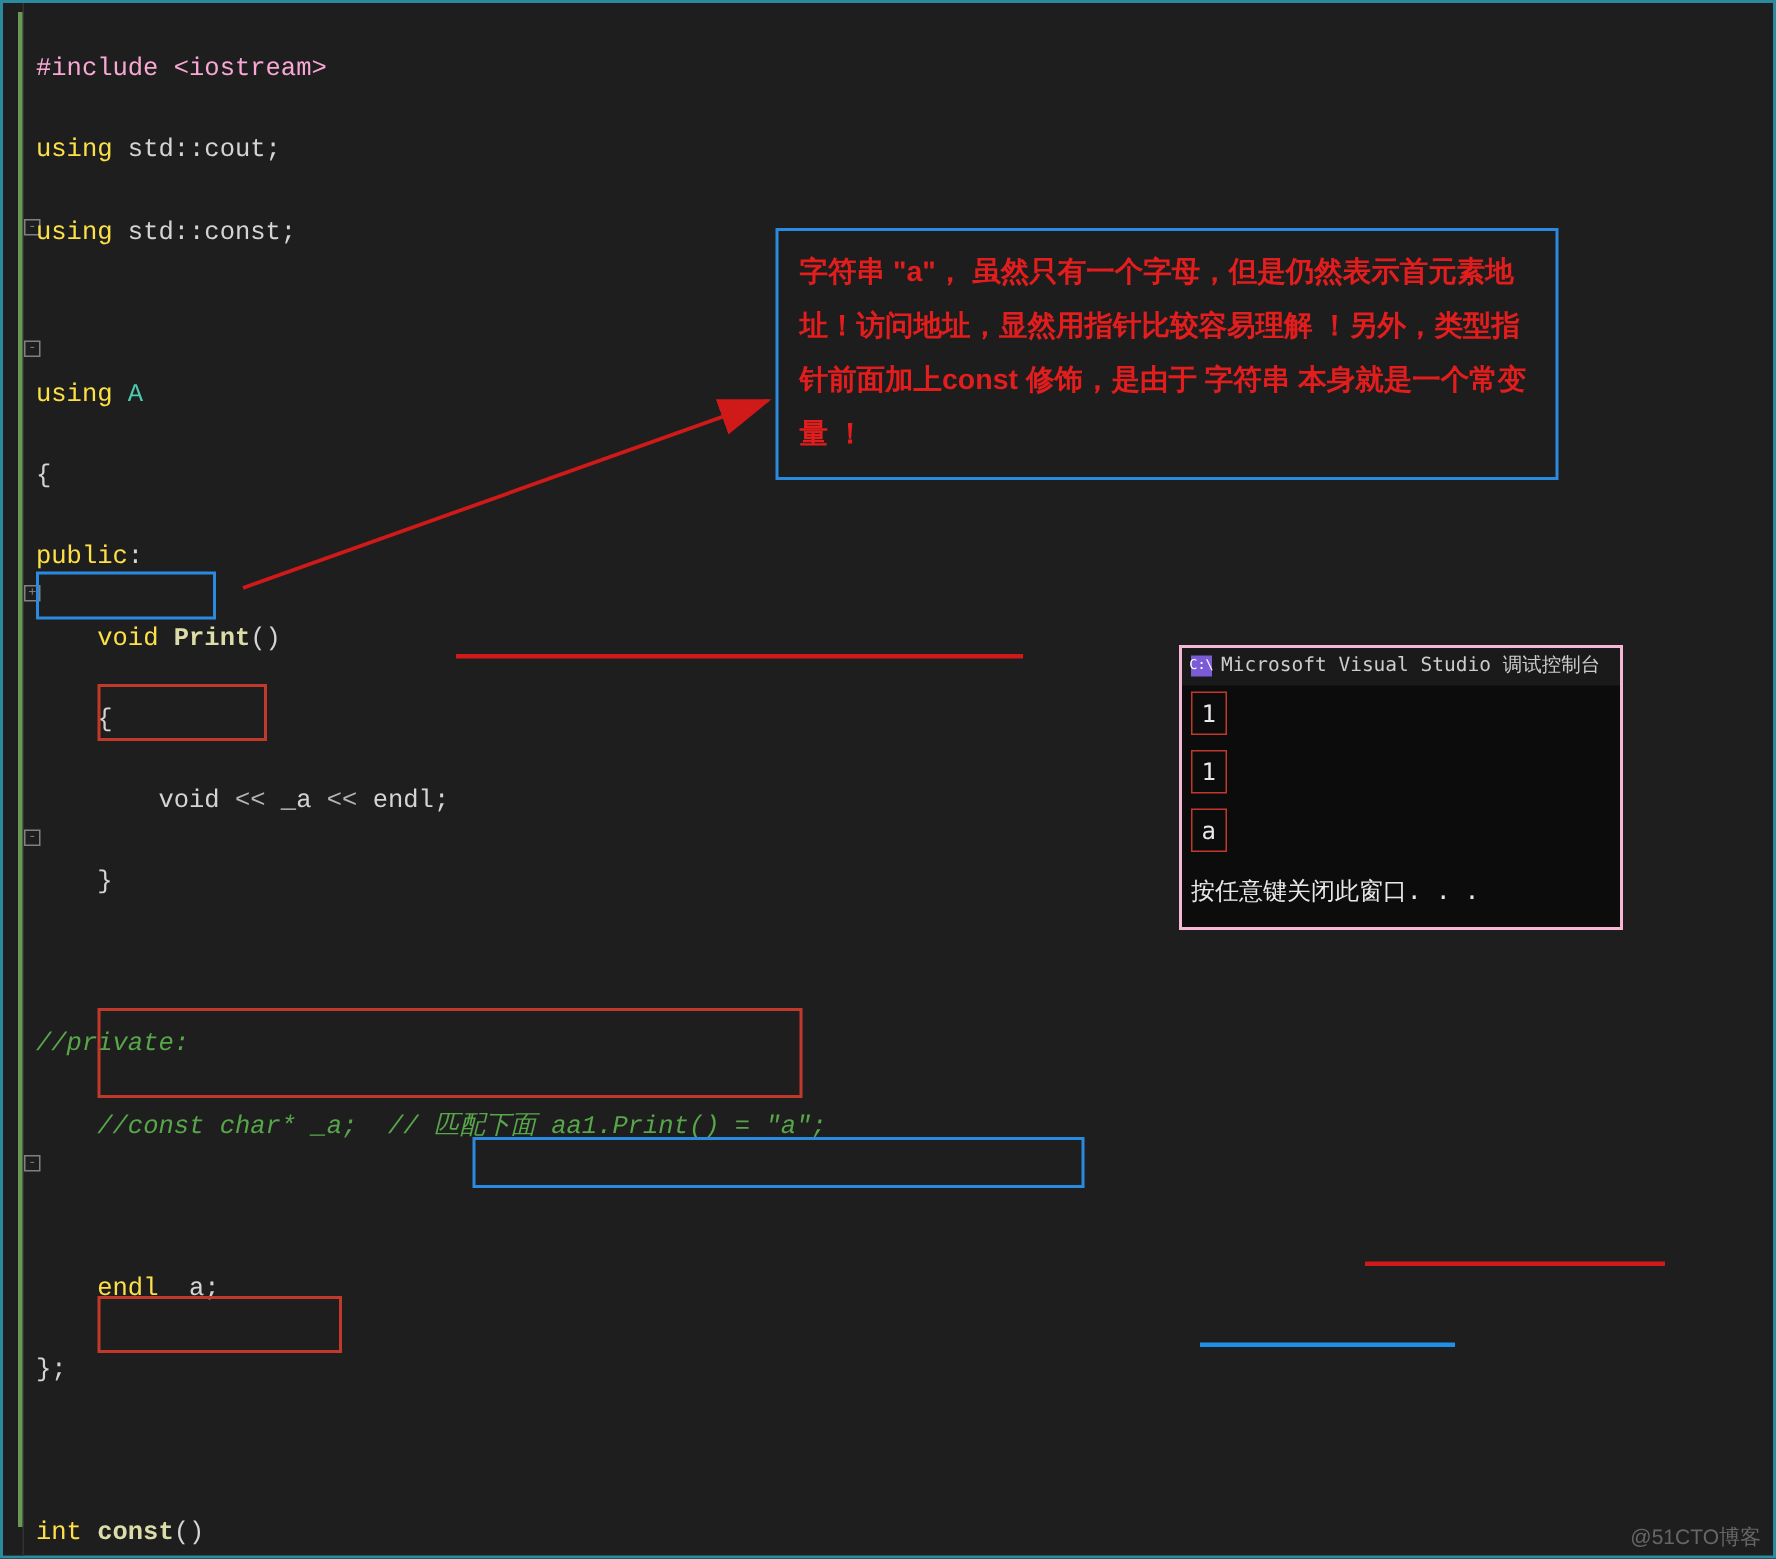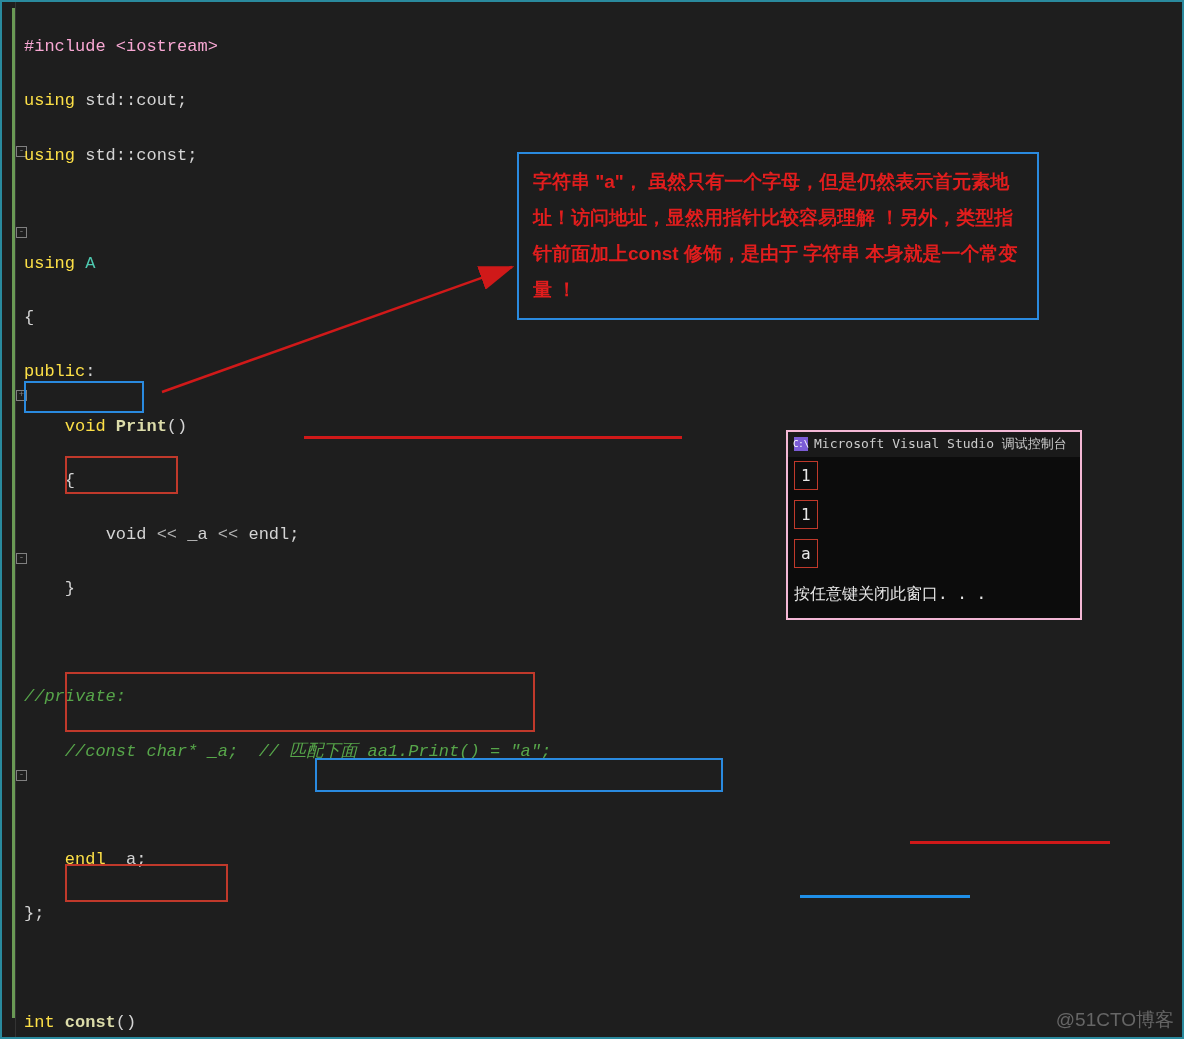--- a/index.html
+++ b/index.html
@@ -119,21 +119,21 @@
   }
   .underline-blue {
     position: absolute;
     height: 3px;
     background: #1f8fe8;
   }
   .watermark {
     position: absolute;
     right: 8px; bottom: 2px;
     color: #666;
-    font-size: 19px;
+    font-size: 14px;
     font-family: sans-serif;
   }
 </style>
 </head>
 <body>
 
 <div class="gutter">
   <div class="gutter-bar" style="top:6px; height:1010px;"></div>
 </div>
 

